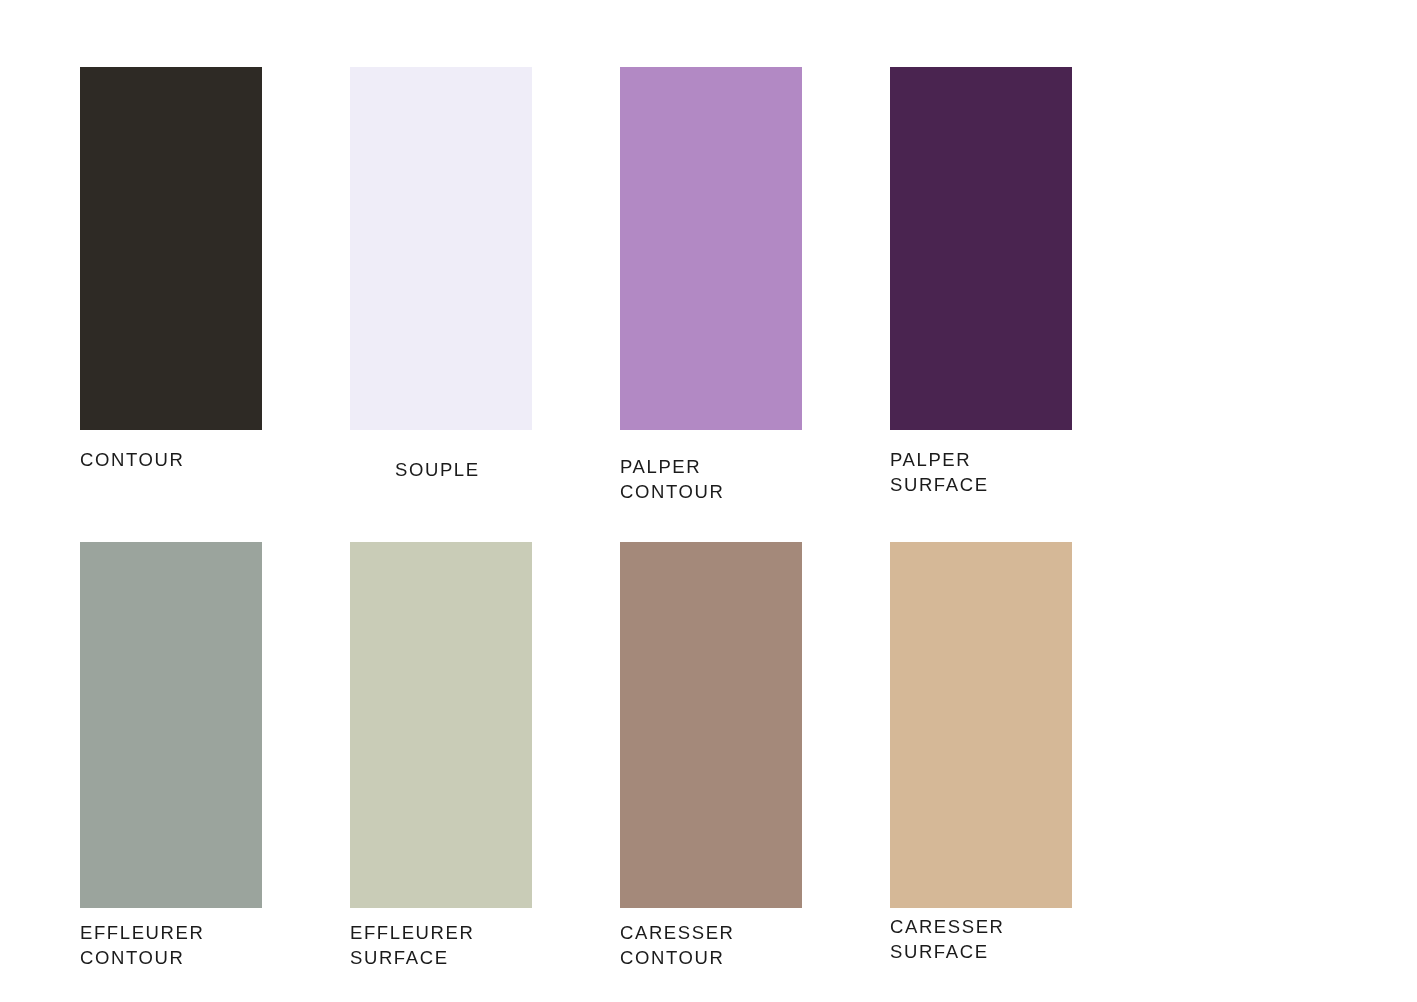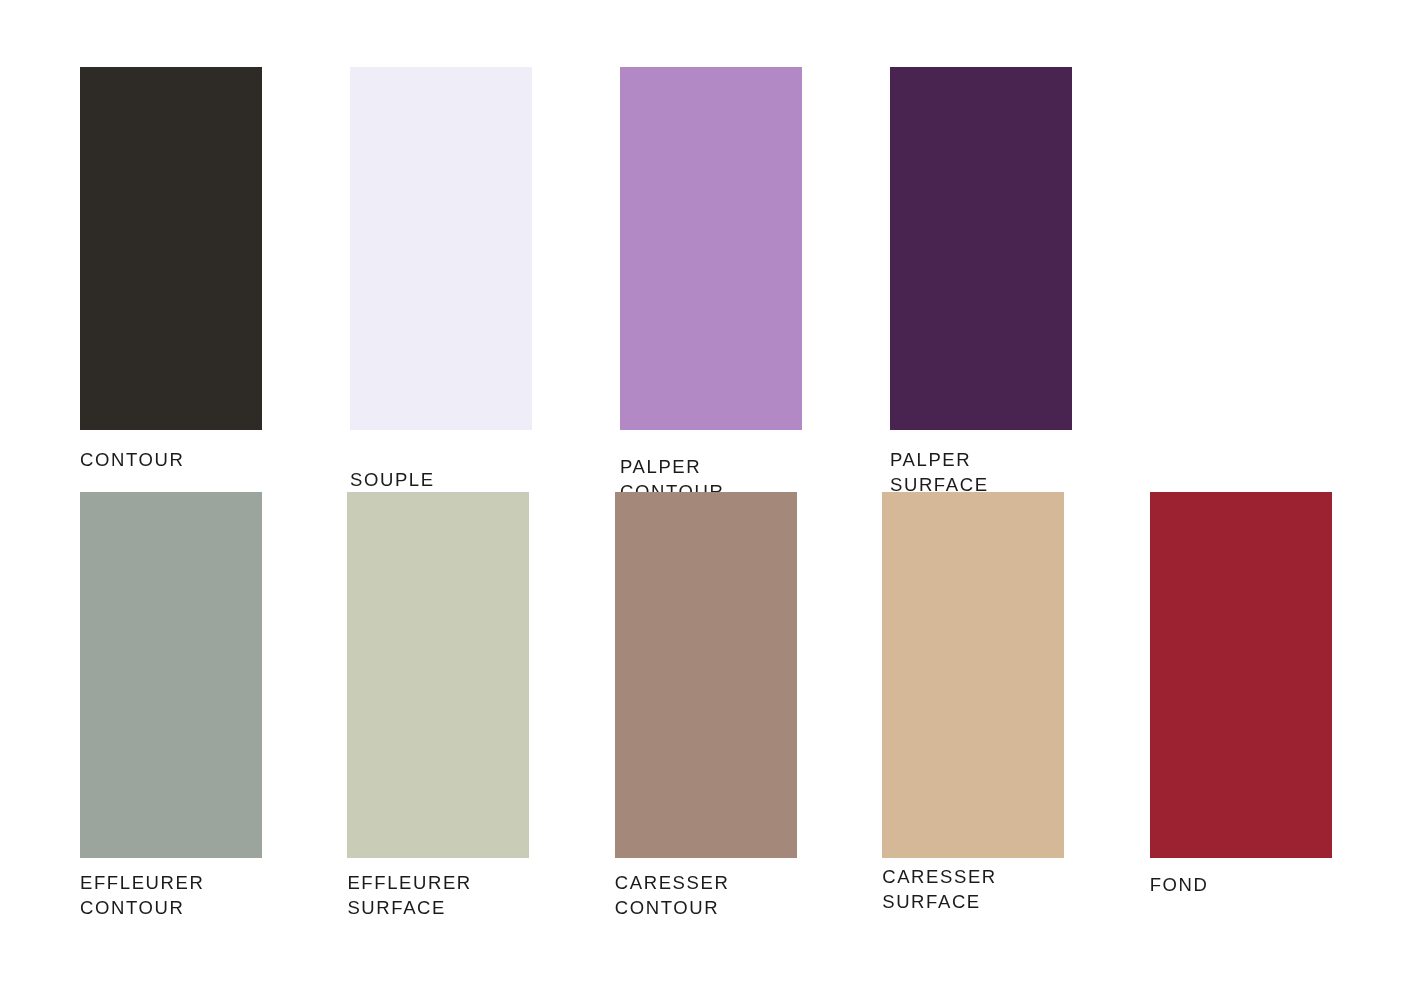--- a/index.html
+++ b/index.html
@@ -25,21 +25,21 @@
 
   .palette-row {
     position: absolute;
     left: 0;
     width: 1417px;
     display: flex;
     flex-direction: row;
   }
 
   .palette-row.row-top  { top: 67px; }
-  .palette-row.row-bottom { top: 492px; }
+  .palette-row.row-bottom { top: 542px; }
 
   .swatch-cell {
     position: relative;
     width: 270px;
     box-sizing: border-box;
   }
   .swatch-cell.cell-0 { margin-left: 80px; }
 
   .swatch-chip {
     width: 182px;
@@ -59,21 +59,21 @@
     line-height: 25px;
     color: #1b1b1b;
     font-weight: 400;
     white-space: pre-line;
     text-transform: uppercase;
   }
 
   
   .row-top .cell-0 .swatch-label { top: 380px; }
   .row-top .cell-1 .swatch-label { top: 383px; }
-  .row-top .cell-2 .swatch-label { top: 400px; }
+  .row-top .cell-2 .swatch-label { top: 390px; margin-left: 45px; }
   .row-top .cell-3 .swatch-label { top: 387px; }
   .row-top .cell-4 .swatch-label { top: 380px; }
 
   .row-bottom .cell-0 .swatch-label { top: 378px; }
   .row-bottom .cell-1 .swatch-label { top: 378px; }
   .row-bottom .cell-2 .swatch-label { top: 378px; }
   .row-bottom .cell-3 .swatch-label { top: 372px; }
   .row-bottom .cell-4 .swatch-label { top: 380px; }
 </style>
 </head>
@@ -127,20 +127,16 @@
       <div class="swatch-label" style="color: rgb(27, 27, 27);">CARESSER
 CONTOUR</div>
     </div>
 
     <div class="swatch-cell cell-3">
       <div class="swatch-chip" style="background-color: rgb(213, 184, 151);"></div>
       <div class="swatch-label" style="color: rgb(27, 27, 27);">CARESSER
 SURFACE</div>
     </div>
 
-    <div class="swatch-cell cell-4">
-      <div class="swatch-chip" style="background-color: rgb(156, 34, 50);"></div>
-      <div class="swatch-label" style="color: rgb(27, 27, 27);">FOND</div>
-    </div>
 
   </div>
 
 </div>
 
 </body></html>

